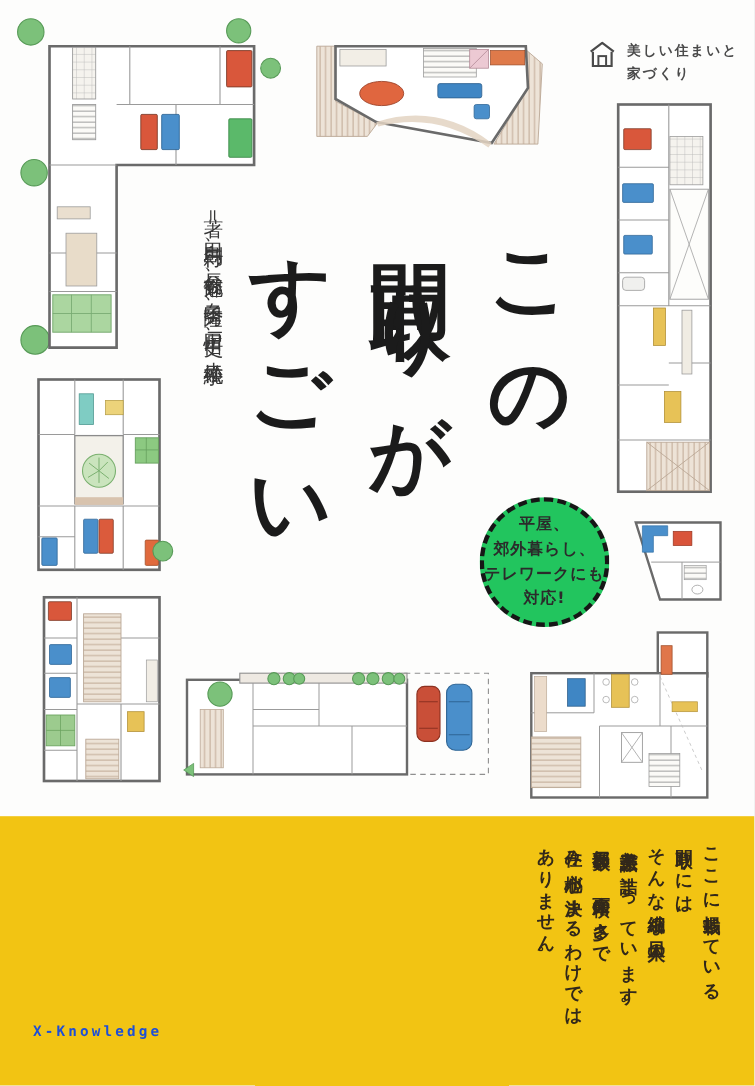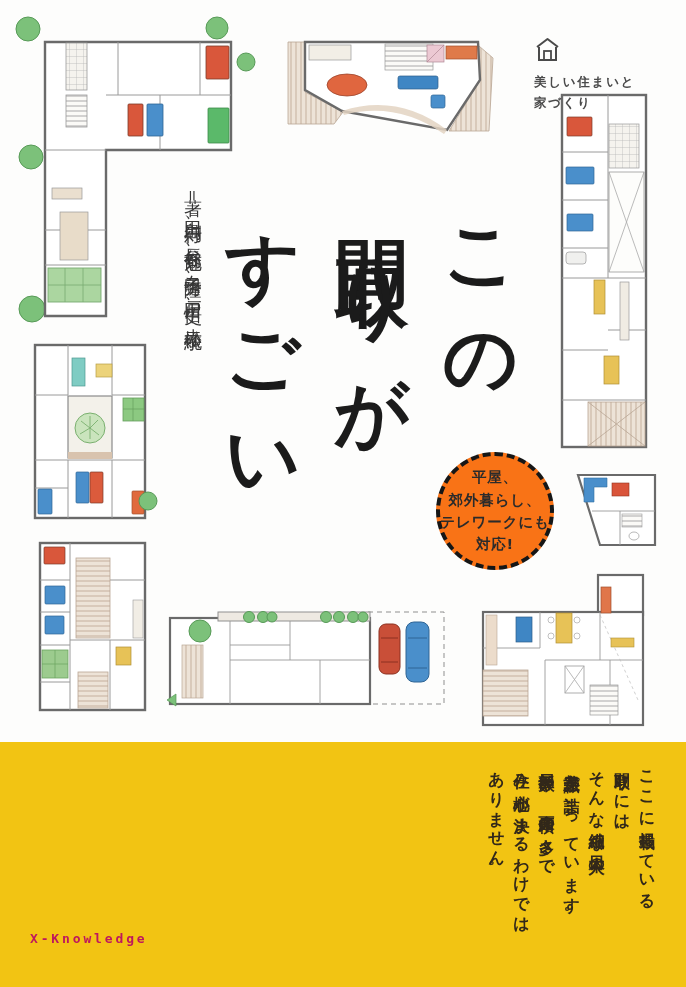--- a/index.html
+++ b/index.html
@@ -3,21 +3,21 @@
 <meta charset="utf-8">
 <style>
   html,body{margin:0;padding:0;background:#e8e8e8;}
   .cover{
     position:relative;width:686px;height:987px;margin:0 auto;
     background:#fdfdfc;overflow:hidden;
     font-family:"DejaVu Sans","Liberation Sans",sans-serif;
   }
   .plans{position:absolute;left:0;top:0;z-index:1;}
   
-  .logo{position:absolute;left:534px;top:36px;z-index:3;display:flex;gap:9px;align-items:flex-start;flex-direction:column;}
+  .logo{position:absolute;left:534px;top:36px;z-index:3;display:flex;gap:9px;align-items:flex-start;}
   .logo-text{
     white-space:pre-line;font-size:12.5px;line-height:1.65;font-weight:600;
     color:#4a4a4a;letter-spacing:0.14em;
   }
   
   .title{
     position:absolute;right:150px;top:181px;z-index:3;
     writing-mode:vertical-rl;white-space:pre-line;
     font-size:74px;font-weight:900;line-height:1.47;letter-spacing:0.26em;
     color:#1b1b1b;
@@ -25,42 +25,42 @@
   
   .author{
     position:absolute;left:181px;top:185px;z-index:3;
     writing-mode:vertical-rl;
     font-size:18px;font-weight:500;letter-spacing:0.1em;color:#363636;
   }
   
   .badge{
     position:absolute;left:436px;top:452px;z-index:3;width:118px;height:118px;
     box-sizing:border-box;border-radius:50%;
-    background:#f97316;border:4px dashed #161616;
+    background:#22c55e;border:4px dashed #161616;
     display:flex;align-items:center;justify-content:center;
   }
   .badge-text{
     white-space:pre-line;text-align:center;
     font-size:14.5px;font-weight:700;line-height:1.55;letter-spacing:0.06em;color:#2b2b2b;
   }
   
   .band{
     position:absolute;left:0;top:742px;width:686px;height:245px;z-index:2;
     background:#F2C413;
   }
   .headline{
     position:absolute;left:27px;top:18px;
     white-space:pre-line;
     font-family:"Liberation Serif","DejaVu Serif",serif;
     font-size:38px;font-weight:700;line-height:1.38;color:#32281a;
   }
   .xk{
     position:absolute;left:30px;top:189px;
     font-family:"DejaVu Sans Mono","Liberation Mono",monospace;
-    font-size:13px;font-weight:700;letter-spacing:0.22em;color:#be185d;
+    font-size:13px;font-weight:700;letter-spacing:0.22em;color:#1d4ed8;
   }
   .note{
     position:absolute;right:26px;top:18px;height:214px;
     writing-mode:vertical-rl;white-space:pre-line;
     font-size:16px;font-weight:600;line-height:1.57;letter-spacing:0.1em;color:#32281a;
   }
 </style>
 </head>
 <body>
 

